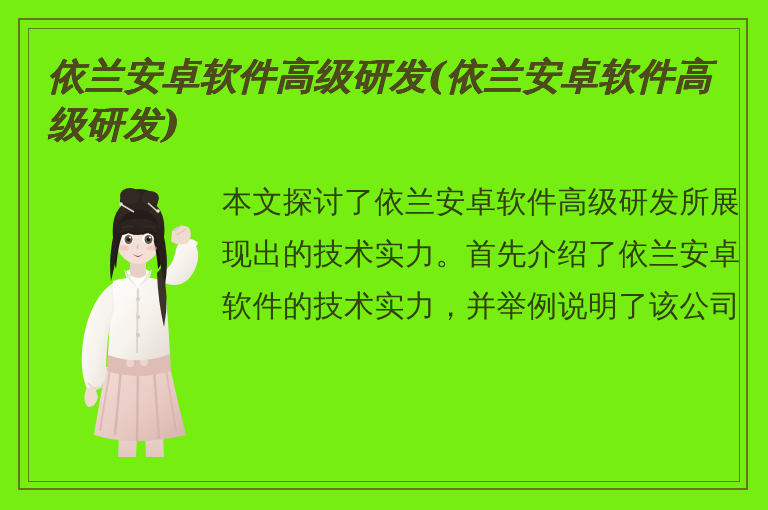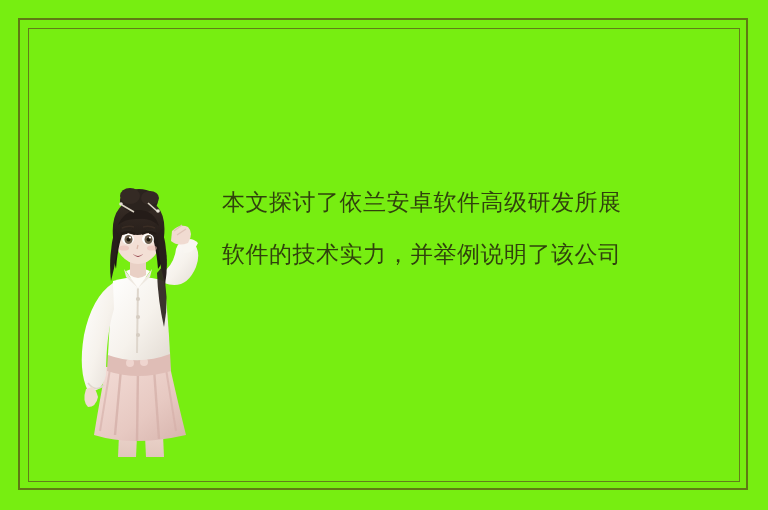--- a/index.html
+++ b/index.html
@@ -65,21 +65,21 @@
   }
 
   
   #body-copy {
     position: absolute;
     left: 222px;
     top: 176px;
     width: 520px;
     color: #30420d;
     font-family: "DejaVu Sans", sans-serif;
-    font-size: 23px;
+    font-size: 30px;
     line-height: 52px;
     letter-spacing: 0.5px;
     white-space: nowrap;
   }
   #body-copy .bline {
     display: block;
     white-space: nowrap;
     overflow: visible;
   }
 
@@ -95,20 +95,24 @@
   #illustration svg { display: block; }
 </style>
 </head>
 <body>
 
 <div id="banner">
 
   <div class="frame-outer"></div>
   <div class="frame-inner"></div>
 
+  <div id="title">
+    <span class="tline">依兰安卓软件高级研发(依兰安卓软件高</span>
+    <span class="tline">级研发)</span>
+  </div>
 
   <div id="illustration">
     <svg width="150" height="272" viewBox="0 0 150 272" xmlns="http://www.w3.org/2000/svg">
       <defs>
         <linearGradient id="blouseG" x1="0" y1="0" x2="1" y2="1">
           <stop offset="0%" stop-color="#ffffff"></stop>
           <stop offset="55%" stop-color="#f6f2ec"></stop>
           <stop offset="100%" stop-color="#e3dcd4"></stop>
         </linearGradient>
         <linearGradient id="skirtG" x1="0" y1="0" x2="1" y2="1">
@@ -207,16 +211,17 @@
       <path d="M80 60 L79 64" stroke="#dcb9aa" stroke-width="1.3" fill="none"></path>
       <path d="M75 69 Q80 73 85 69 Q80 75 75 69 Z" fill="#8e3a43"></path>
 
       <ellipse cx="66" cy="63" rx="5" ry="2.6" fill="#eab8b0" opacity="0.55"></ellipse>
       <ellipse cx="94" cy="63" rx="5" ry="2.6" fill="#eab8b0" opacity="0.55"></ellipse>
     </svg>
   </div>
 
   <div id="body-copy">
     <span class="bline">本文探讨了依兰安卓软件高级研发所展</span>
+    <span class="bline">现出的技术实力。首先介绍了依兰安卓</span>
     <span class="bline">软件的技术实力，并举例说明了该公司</span>
   </div>
 
 </div>
 
 </body></html>

